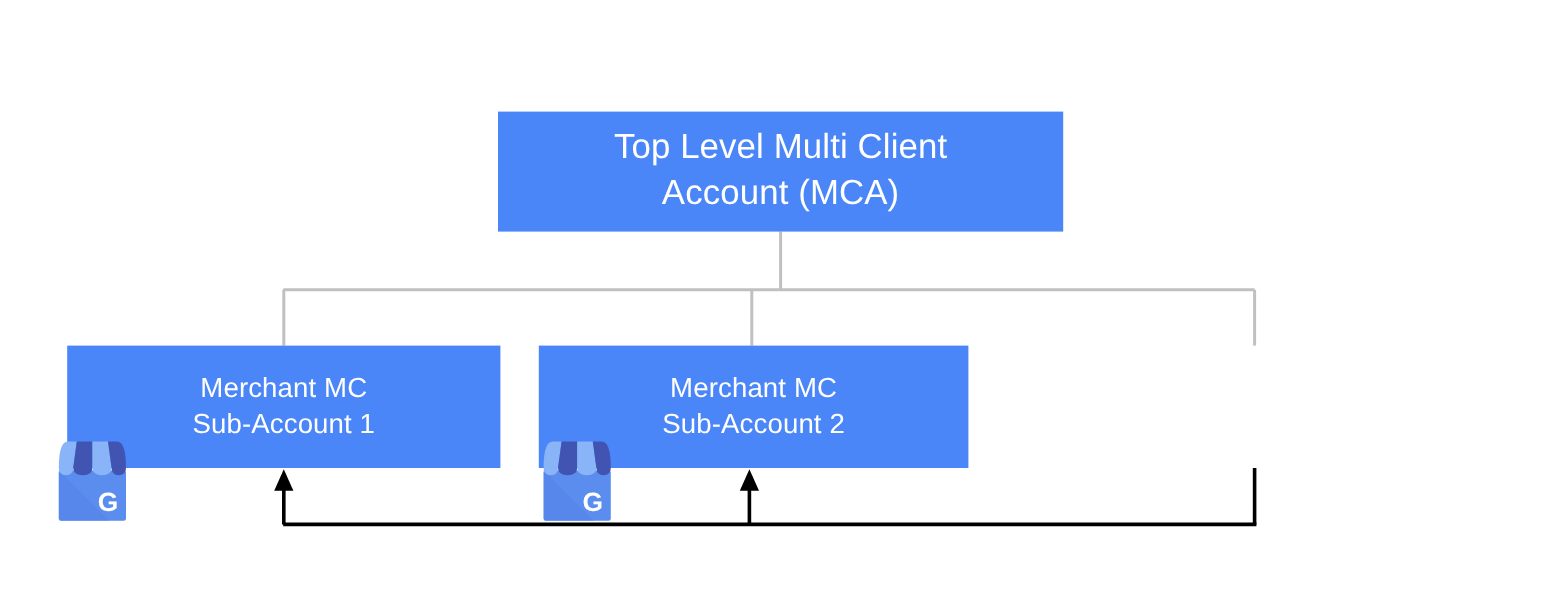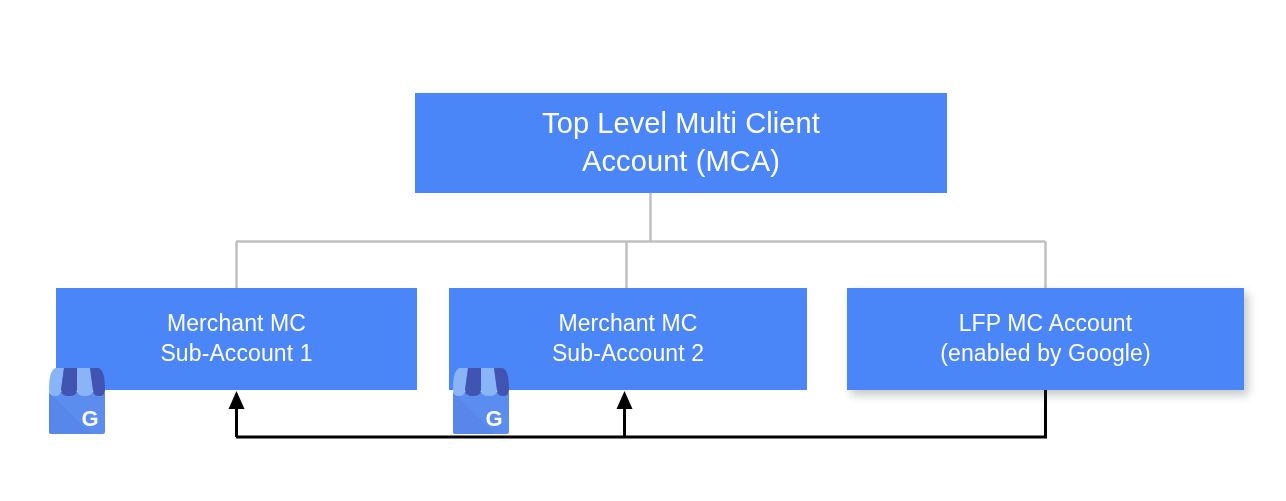--- a/index.html
+++ b/index.html
@@ -34,21 +34,21 @@
     justify-content: center;
     text-align: center;
     color: #ffffff;
     line-height: 1.30;
     white-space: pre-line;
     letter-spacing: 0.1px;
   }
   .node-mca {
     left: 415px;
     top: 93px;
-    width: 532px;
+    width: 471px;
     height: 100px;
     background: #4a86f7;
     font-size: 29px;
   }
   .node-sub1 {
     left: 56px;
     top: 288px;
     width: 361px;
     height: 102px;
     background: #4a86f7;
@@ -106,22 +106,20 @@
 
   <div class="node node-mca">Top Level Multi Client
 Account (MCA)</div>
 
   <div class="node node-sub1">Merchant MC
 Sub-Account 1</div>
 
   <div class="node node-sub2">Merchant MC
 Sub-Account 2</div>
 
-  <div class="node node-lfp">LFP MC Account
-(enabled by Google)</div>
 
   <svg class="store-icon store-icon-1" viewBox="0 0 74 72" xmlns="http://www.w3.org/2000/svg">
     <rect x="9" y="28" width="56" height="42" rx="2" fill="#5b8dee"></rect>
     <path d="M9 28 L51 70 L11 70 Q9 70 9 68 Z" fill="#5384e8" opacity="0.55"></path>
     <g>
       <path d="M9 26 Q9 4 16.5 4 L24 4 L21 26 Z" fill="#8ab4f8"></path>
       <path d="M21 26 L24 4 L37 4 L37 26 Z" fill="#4254b2"></path>
       <path d="M37 26 L37 4 L50 4 L53 26 Z" fill="#8ab4f8"></path>
       <path d="M53 26 L50 4 L57.5 4 Q65 4 65 26 Z" fill="#4254b2"></path>
       <path d="M9 26 Q9 32 15 32 Q21 32 21 26 Z" fill="#8ab4f8"></path>

